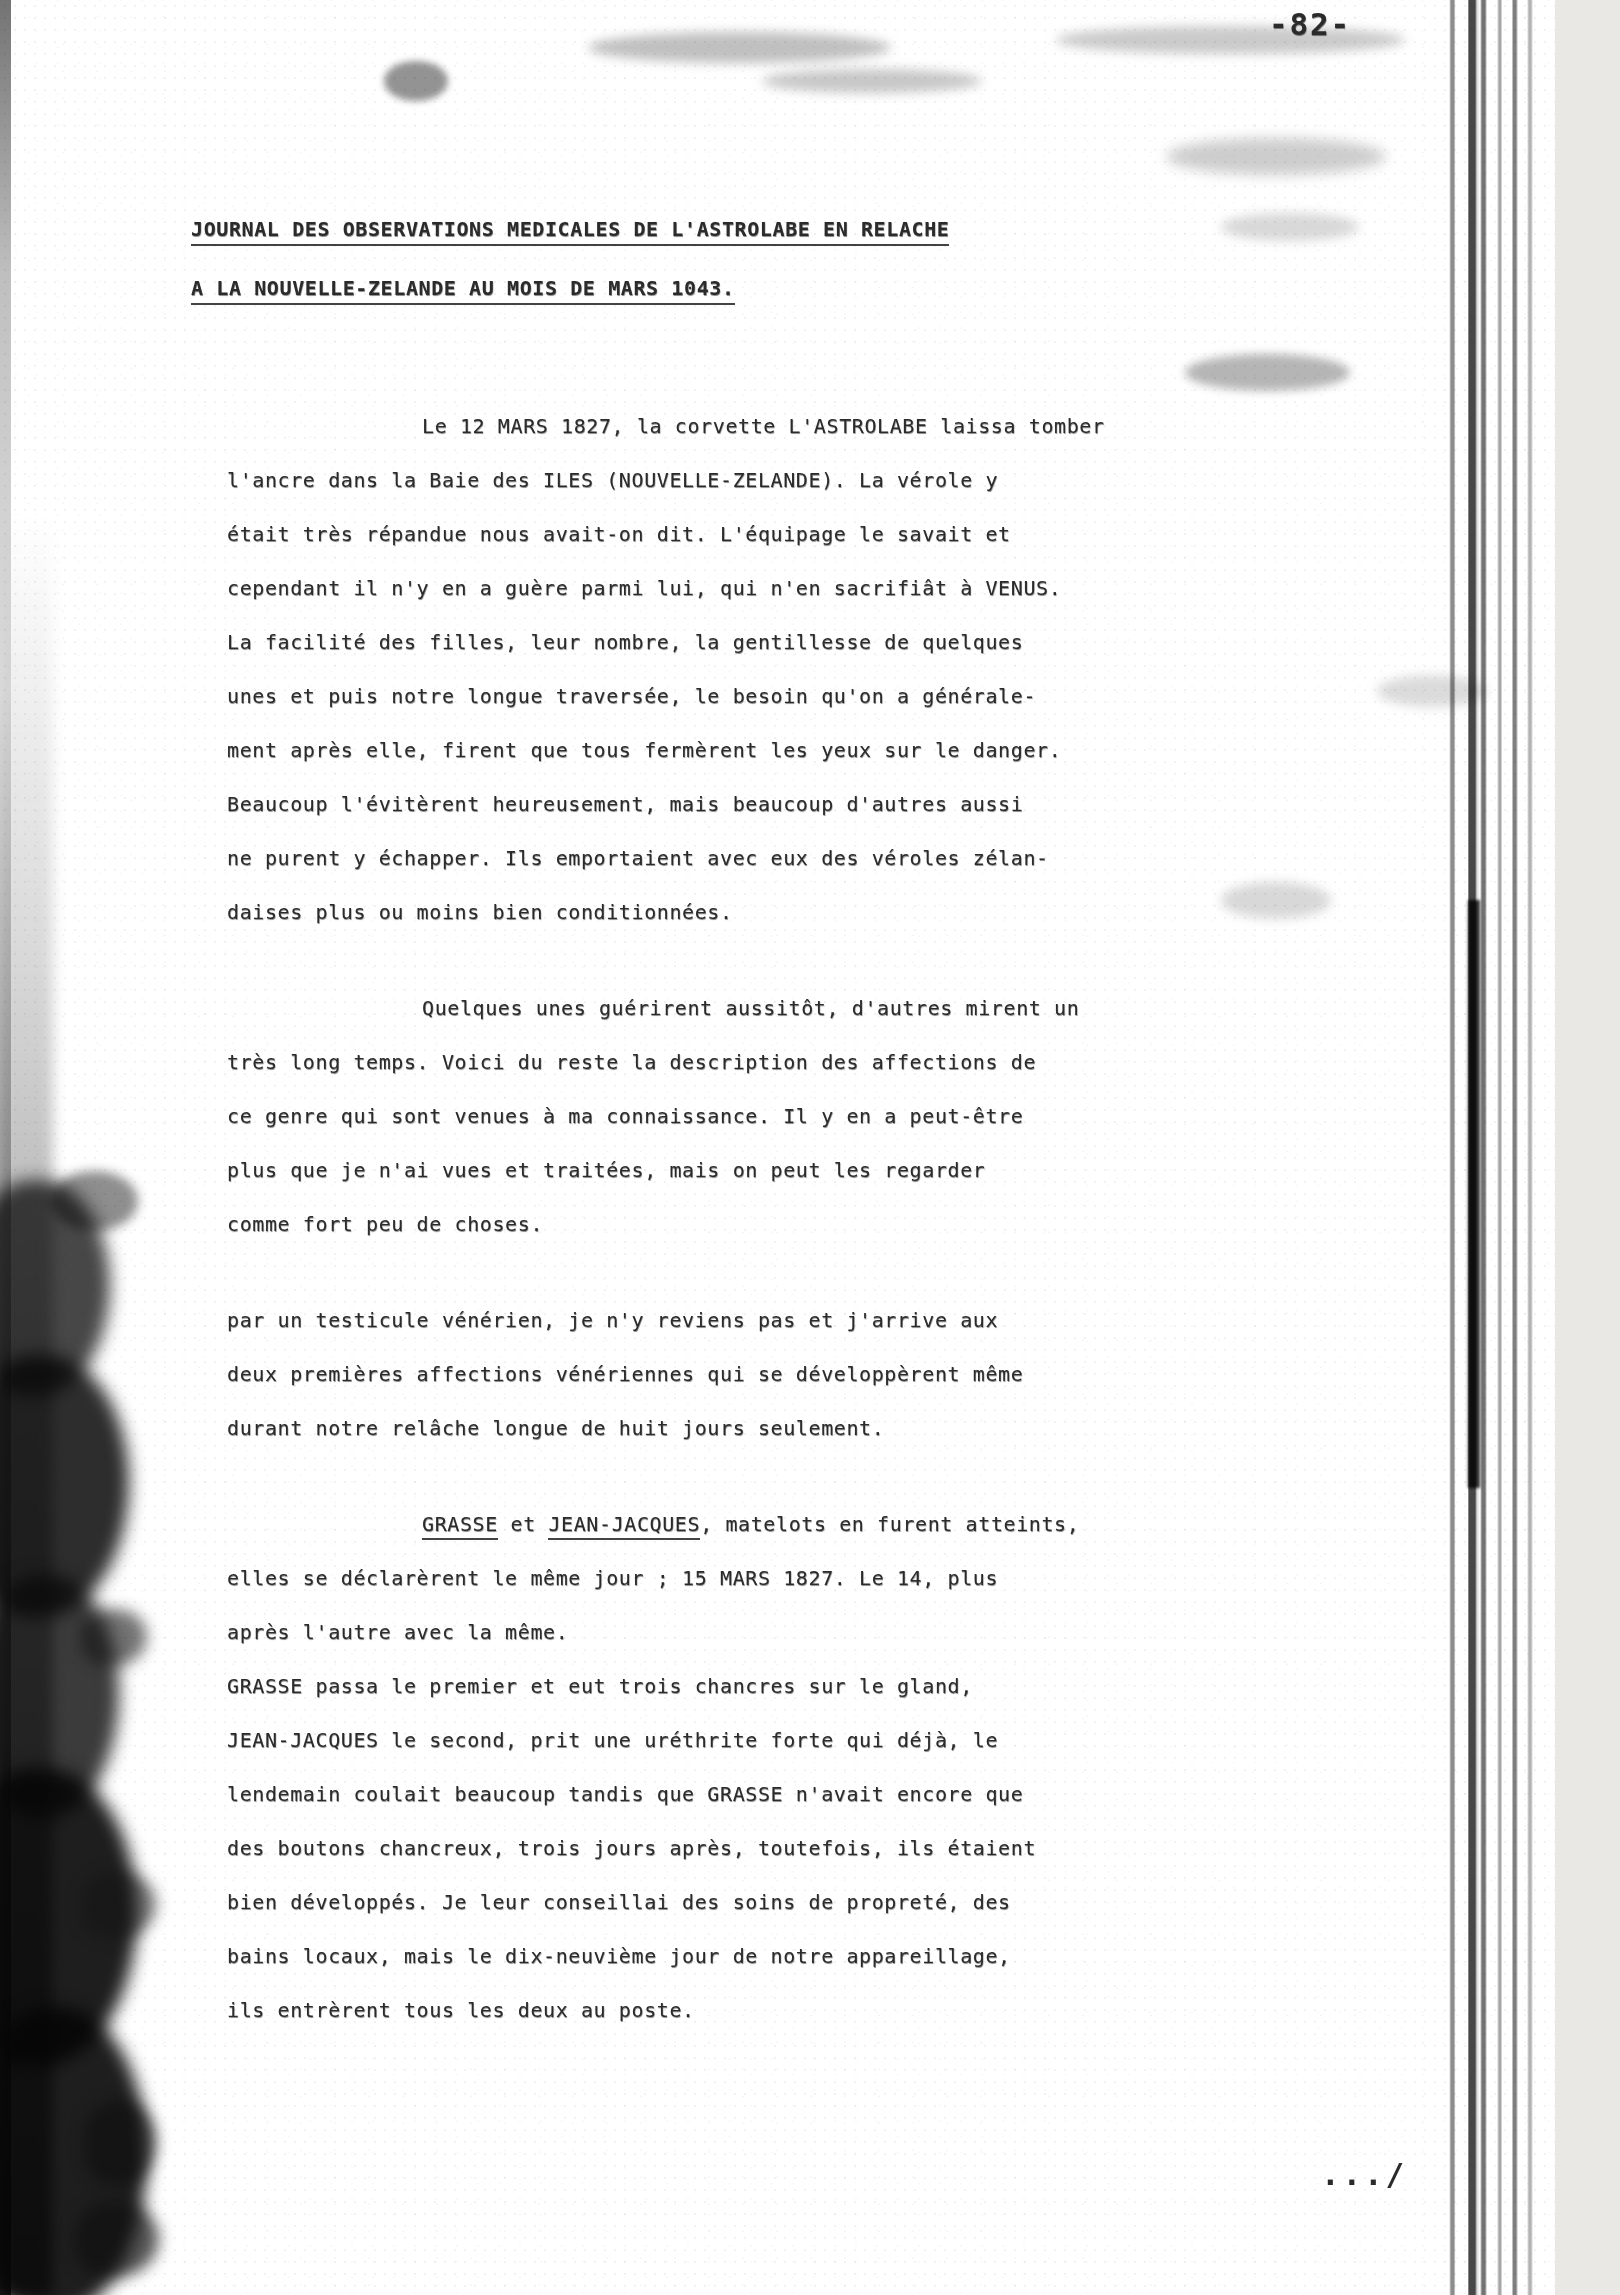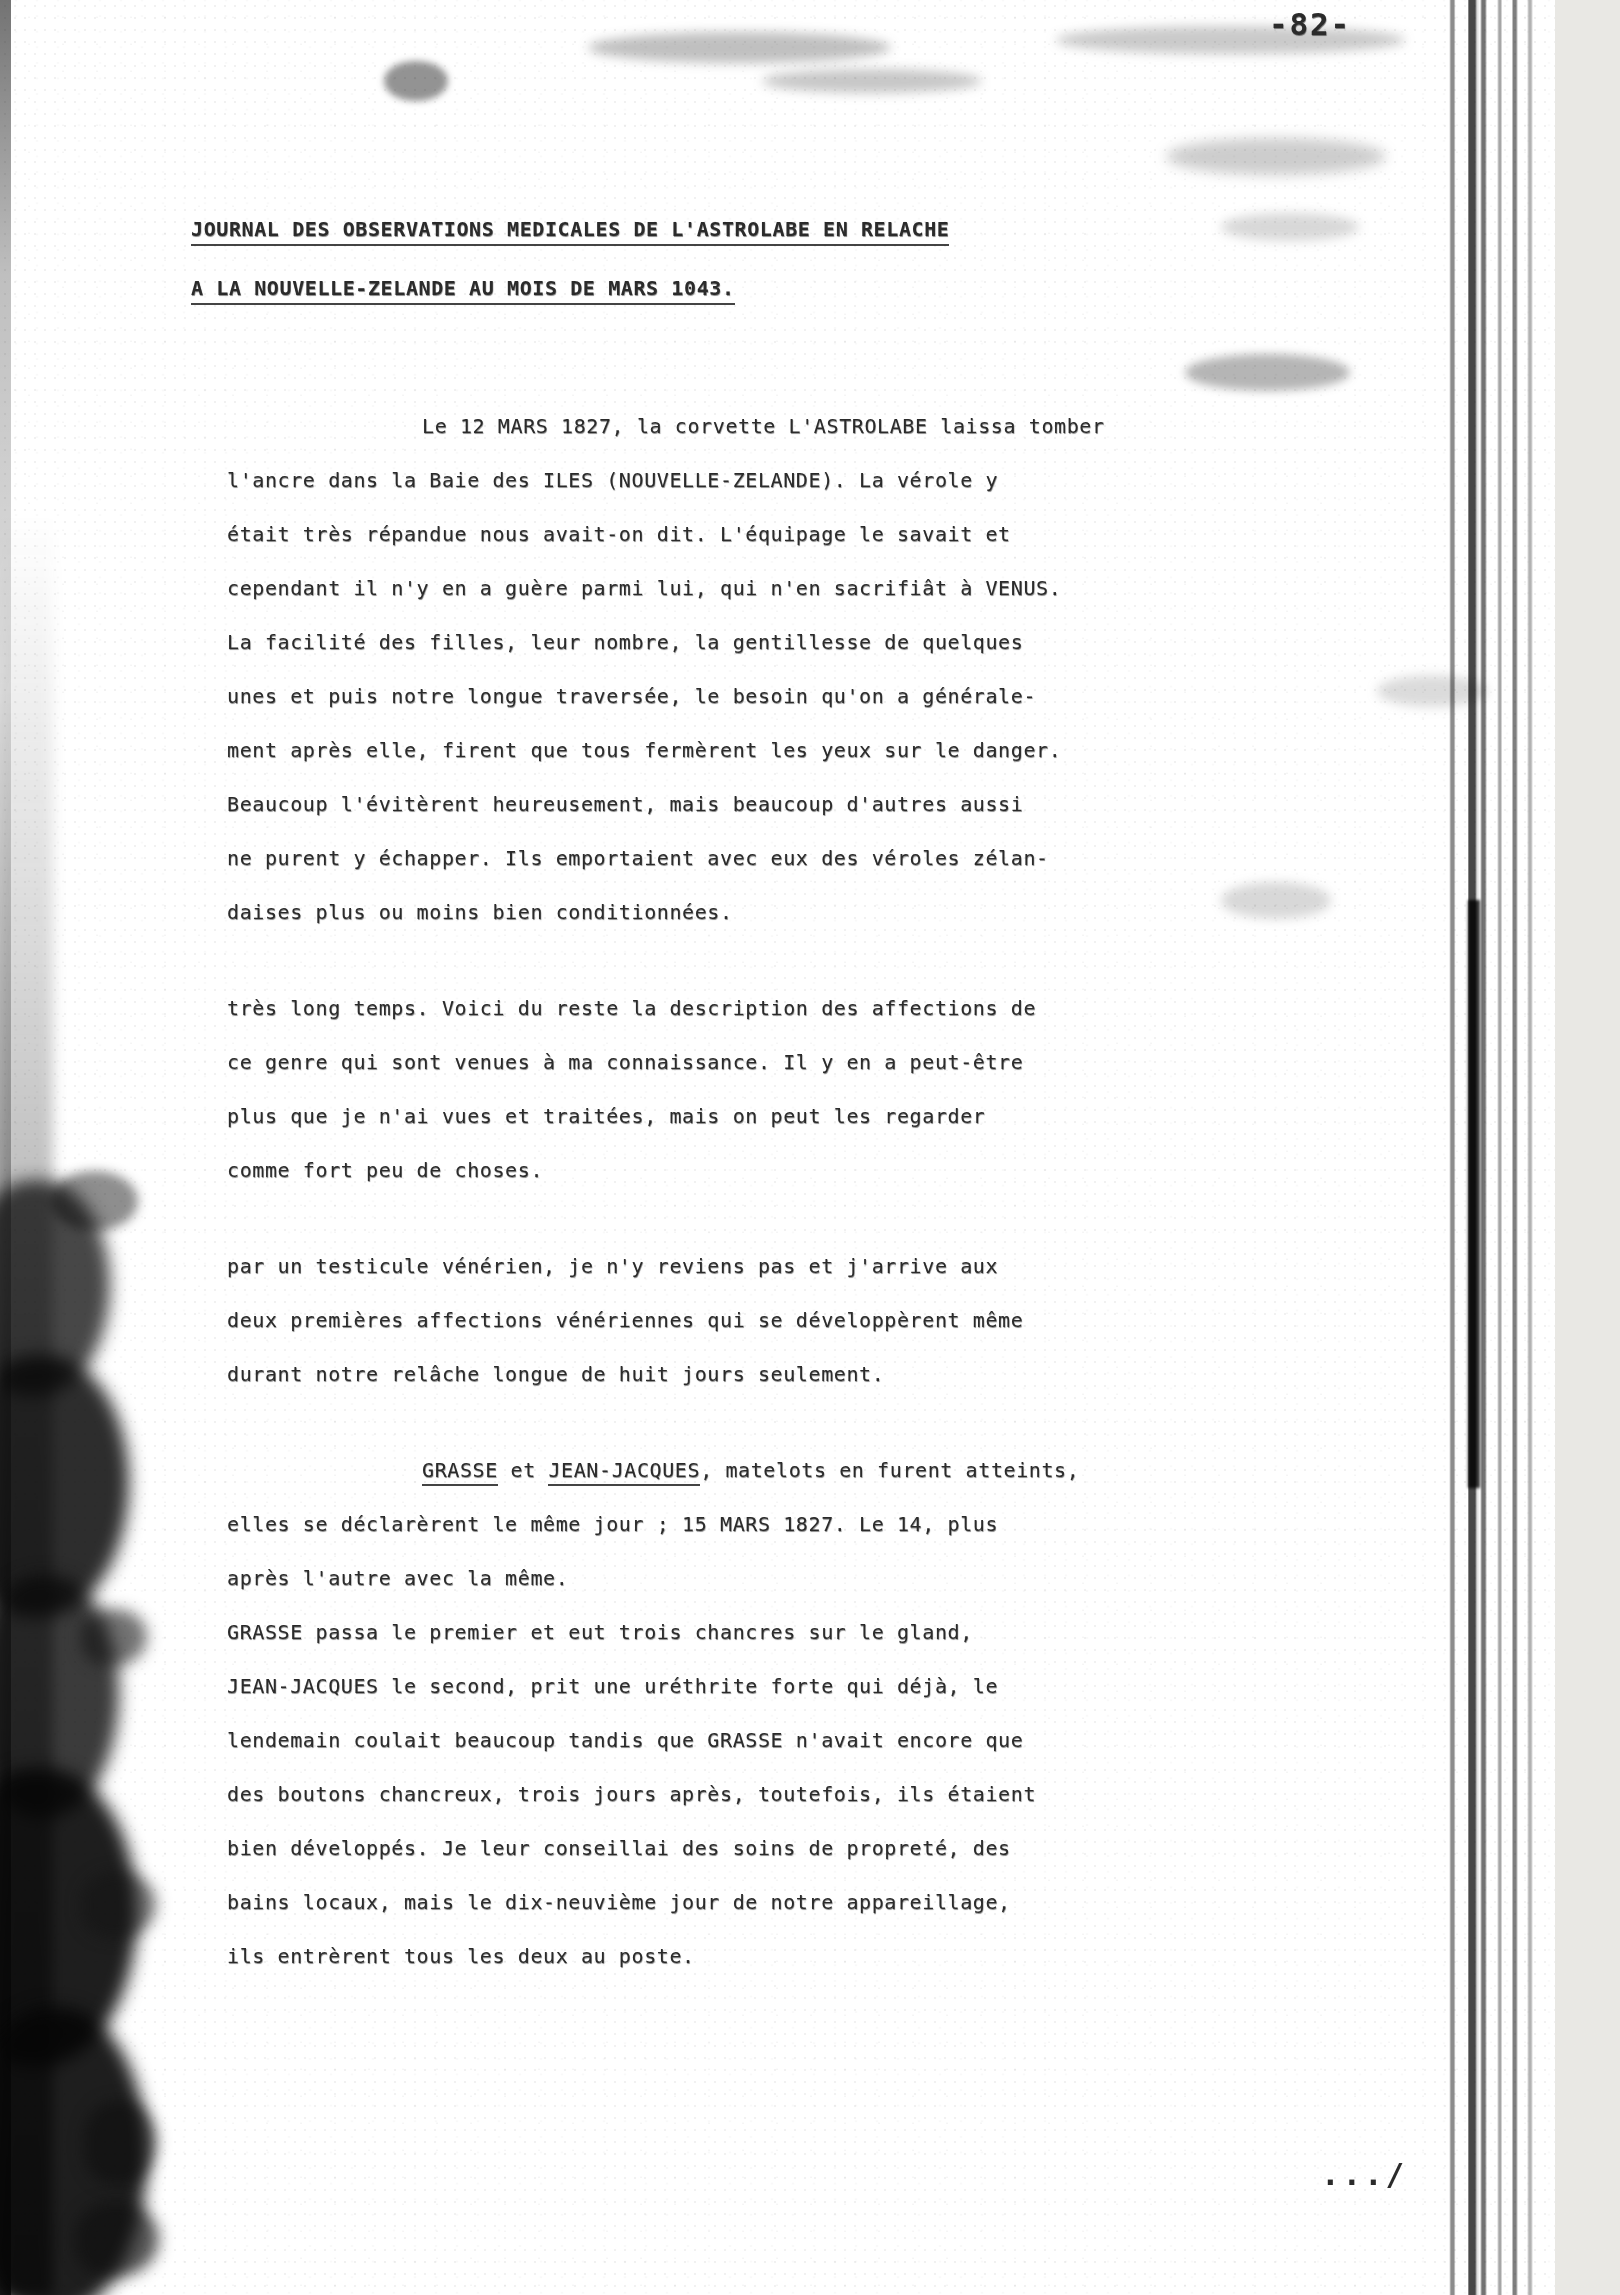--- a/index.html
+++ b/index.html
@@ -192,20 +192,21 @@
           <div class="line"><span>était très répandue nous avait-on dit. L'équipage le savait et</span></div>
           <div class="line"><span>cependant il n'y en a guère parmi lui, qui n'en sacrifiât à VENUS.</span></div>
           <div class="line"><span>La facilité des filles, leur nombre, la gentillesse de quelques</span></div>
           <div class="line"><span>unes et puis notre longue traversée, le besoin qu'on a générale-</span></div>
           <div class="line"><span>ment après elle, firent que tous fermèrent les yeux sur le danger.</span></div>
           <div class="line"><span>Beaucoup l'évitèrent heureusement, mais beaucoup d'autres aussi</span></div>
           <div class="line"><span>ne purent y échapper. Ils emportaient avec eux des véroles zélan-</span></div>
           <div class="line"><span>daises plus ou moins bien conditionnées.</span></div>
         </div>
         <div class="paragraph indented">
+          <div class="line first"><span>Quelques unes guérirent aussitôt, d'autres mirent un</span></div>
           <div class="line"><span>très long temps. Voici du reste la description des affections de</span></div>
           <div class="line"><span>ce genre qui sont venues à ma connaissance. Il y en a peut-être</span></div>
           <div class="line"><span>plus que je n'ai vues et traitées, mais on peut les regarder</span></div>
           <div class="line"><span>comme fort peu de choses.</span></div>
         </div>
         <div class="paragraph indented">
           <div class="line"><span>par un testicule vénérien, je n'y reviens pas et j'arrive aux</span></div>
           <div class="line"><span>deux premières affections vénériennes qui se développèrent même</span></div>
           <div class="line"><span>durant notre relâche longue de huit jours seulement.</span></div>
         </div>

